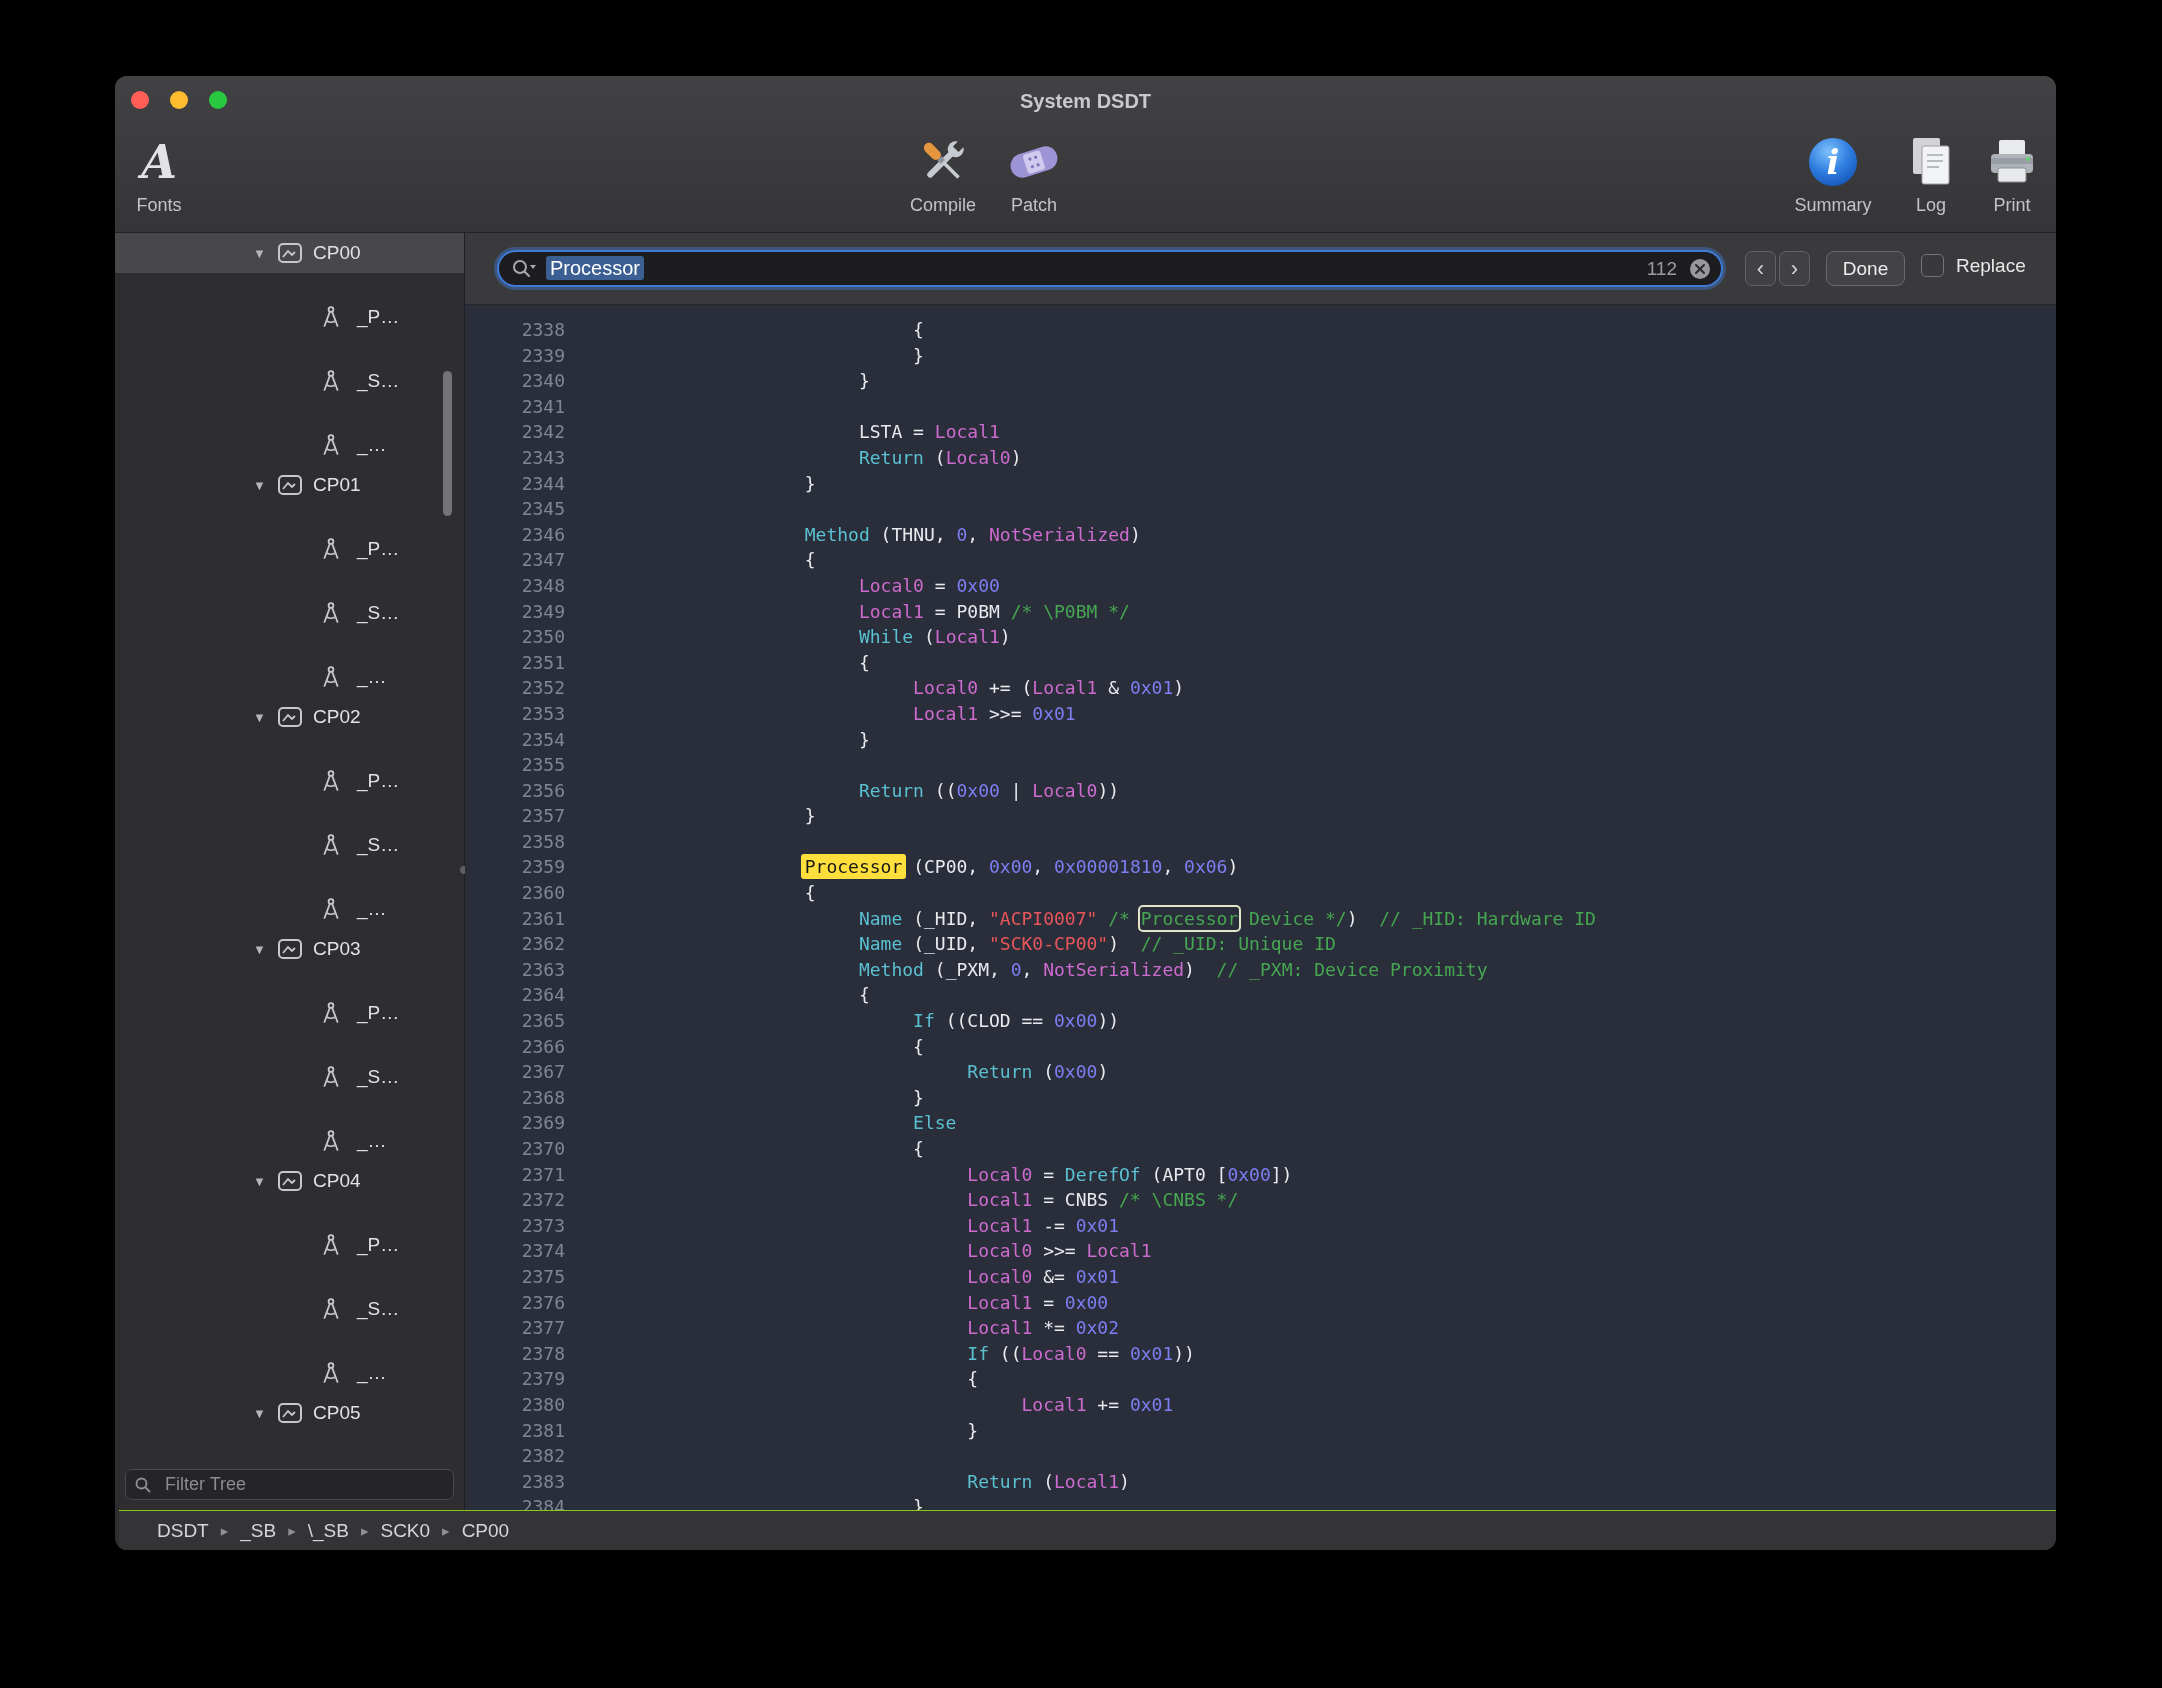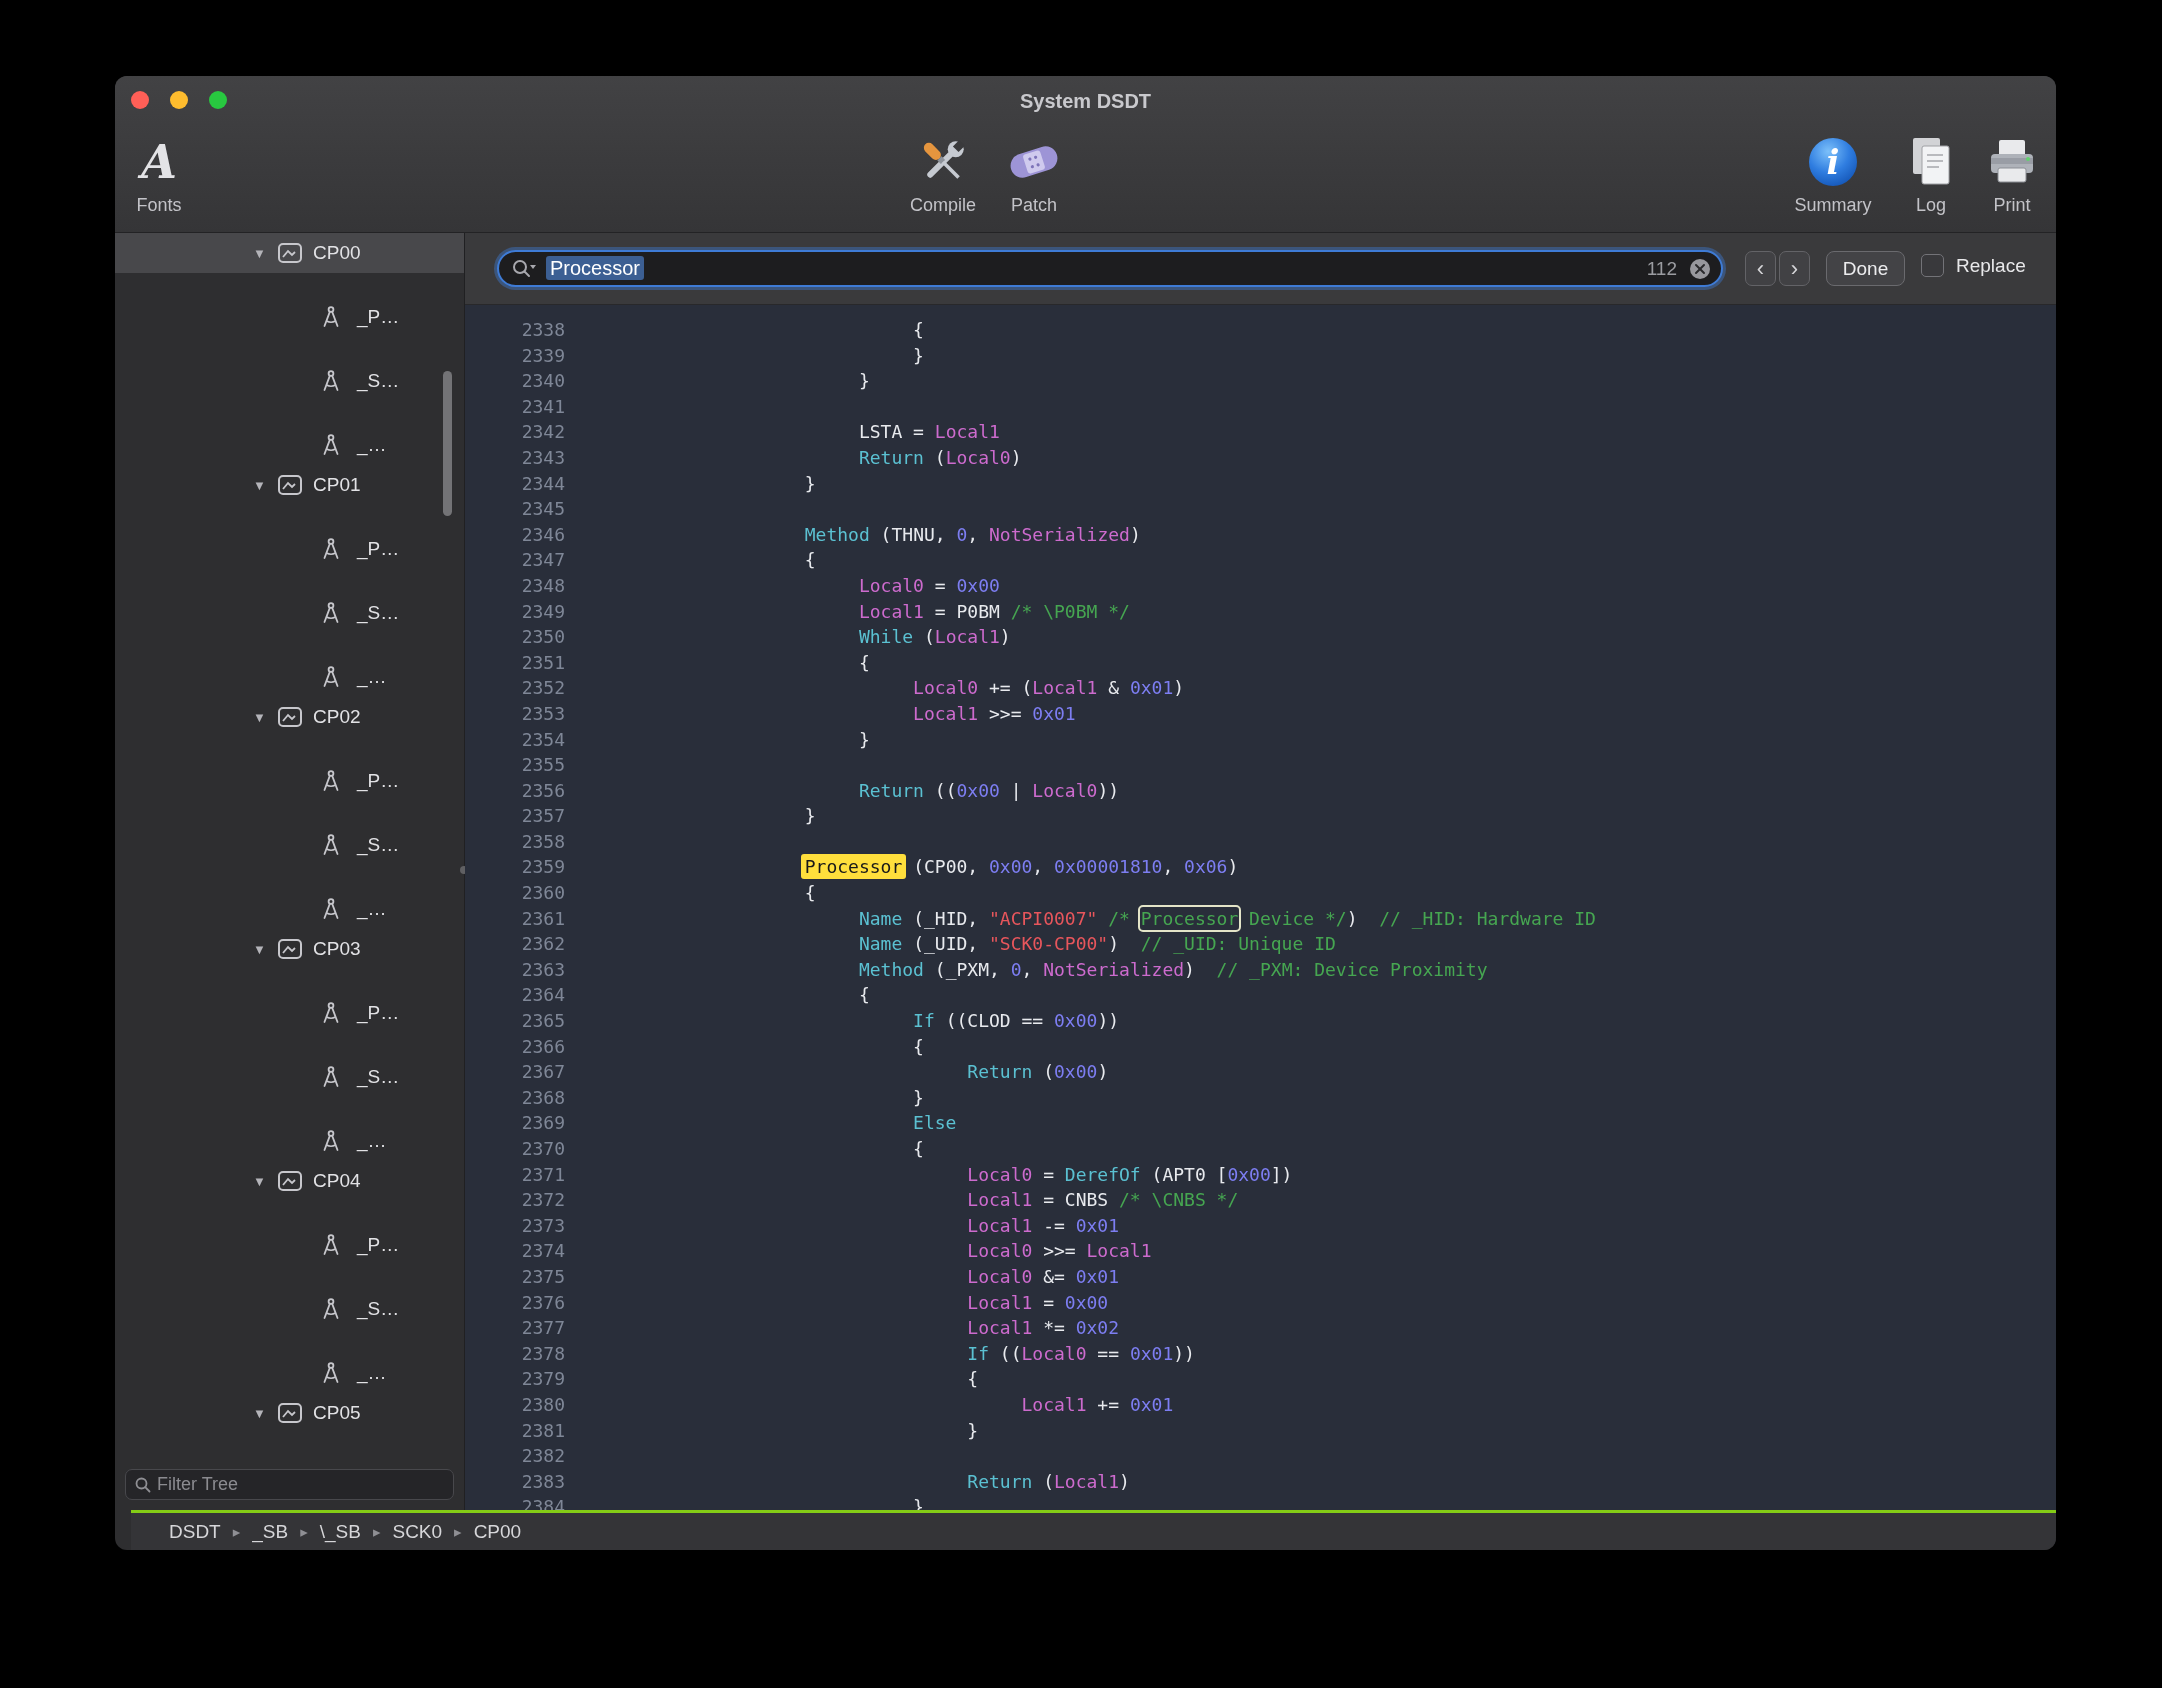--- a/index.html
+++ b/index.html
@@ -54,21 +54,21 @@
   .nicon{width:32px;flex:none;display:flex;align-items:center;}
   .tlbl{margin-left:4px;white-space:nowrap;}
   .scrollthumb{position:absolute;right:12px;top:138px;width:9px;height:145px;border-radius:5px;background:#737376;}
   .filterfield{
     position:absolute;left:10px;right:10px;bottom:10px;height:31px;border-radius:7px;
     background:#252528;border:1px solid #48484c;display:flex;align-items:center;
     padding:0 8px;box-sizing:border-box;
   }
   .filterfield input{
     background:transparent;border:none;outline:none;color:#ddd;font-size:18px;
-    margin-left:3px;width:100%;font-family:"Liberation Sans",sans-serif;
+    margin-left:11px;width:100%;font-family:"Liberation Sans",sans-serif;
   }
   .filterfield input::placeholder{color:#8b8b90;}
   .divider{position:absolute;top:0;left:349px;width:1px;bottom:40px;background:#202022;}
   .handle{position:absolute;left:-4px;top:633px;width:8px;height:8px;border-radius:50%;background:#606063;}
   
   .editor{position:absolute;top:0;left:350px;right:0;bottom:40px;background:#292e3a;}
   .findstrip{
     position:absolute;top:0;left:0;right:0;height:72px;background:#3a3a3c;
     border-bottom:1px solid #28282a;box-sizing:border-box;
   }
@@ -107,22 +107,22 @@
   .tok-p{color:var(--tok-p,#e8eaee);}
   .tok-k{color:var(--tok-k,#5bc1d2);}
   .tok-l{color:var(--tok-l,#cd6bce);}
   .tok-n{color:var(--tok-n,#7d7ef2);}
   .tok-s{color:var(--tok-s,#e8565c);}
   .tok-c{color:var(--tok-c,#46a651);}
   .tok-hl{background:var(--match,#ffdf3c);color:var(--match-text,#191919);border-radius:3px;padding:2px 4px;margin:-2px -4px;}
   .tok-cb{color:var(--tok-c,#46a651);outline:2px solid var(--box-outline,#e3e4c8);outline-offset:1px;border-radius:2px;}
   
   .pathbar{
-    position:absolute;left:16px;right:0;bottom:0;height:40px;background:#343437;
-    border-top:3px solid #84cc16;display:flex;align-items:center;padding-left:38px;
+    position:absolute;left:4px;right:0;bottom:0;height:40px;background:#343437;
+    border-top:1px solid #84cc16;display:flex;align-items:center;padding-left:38px;
     font-size:19px;color:#d6d6d9;box-sizing:border-box;
   }
   .crumb{white-space:nowrap;}
   .crumb-sep{margin:0 12px;color:#8f8f94;font-size:15px;}
 </style>
 </head>
 <body>
 
 <div class="window">
 

